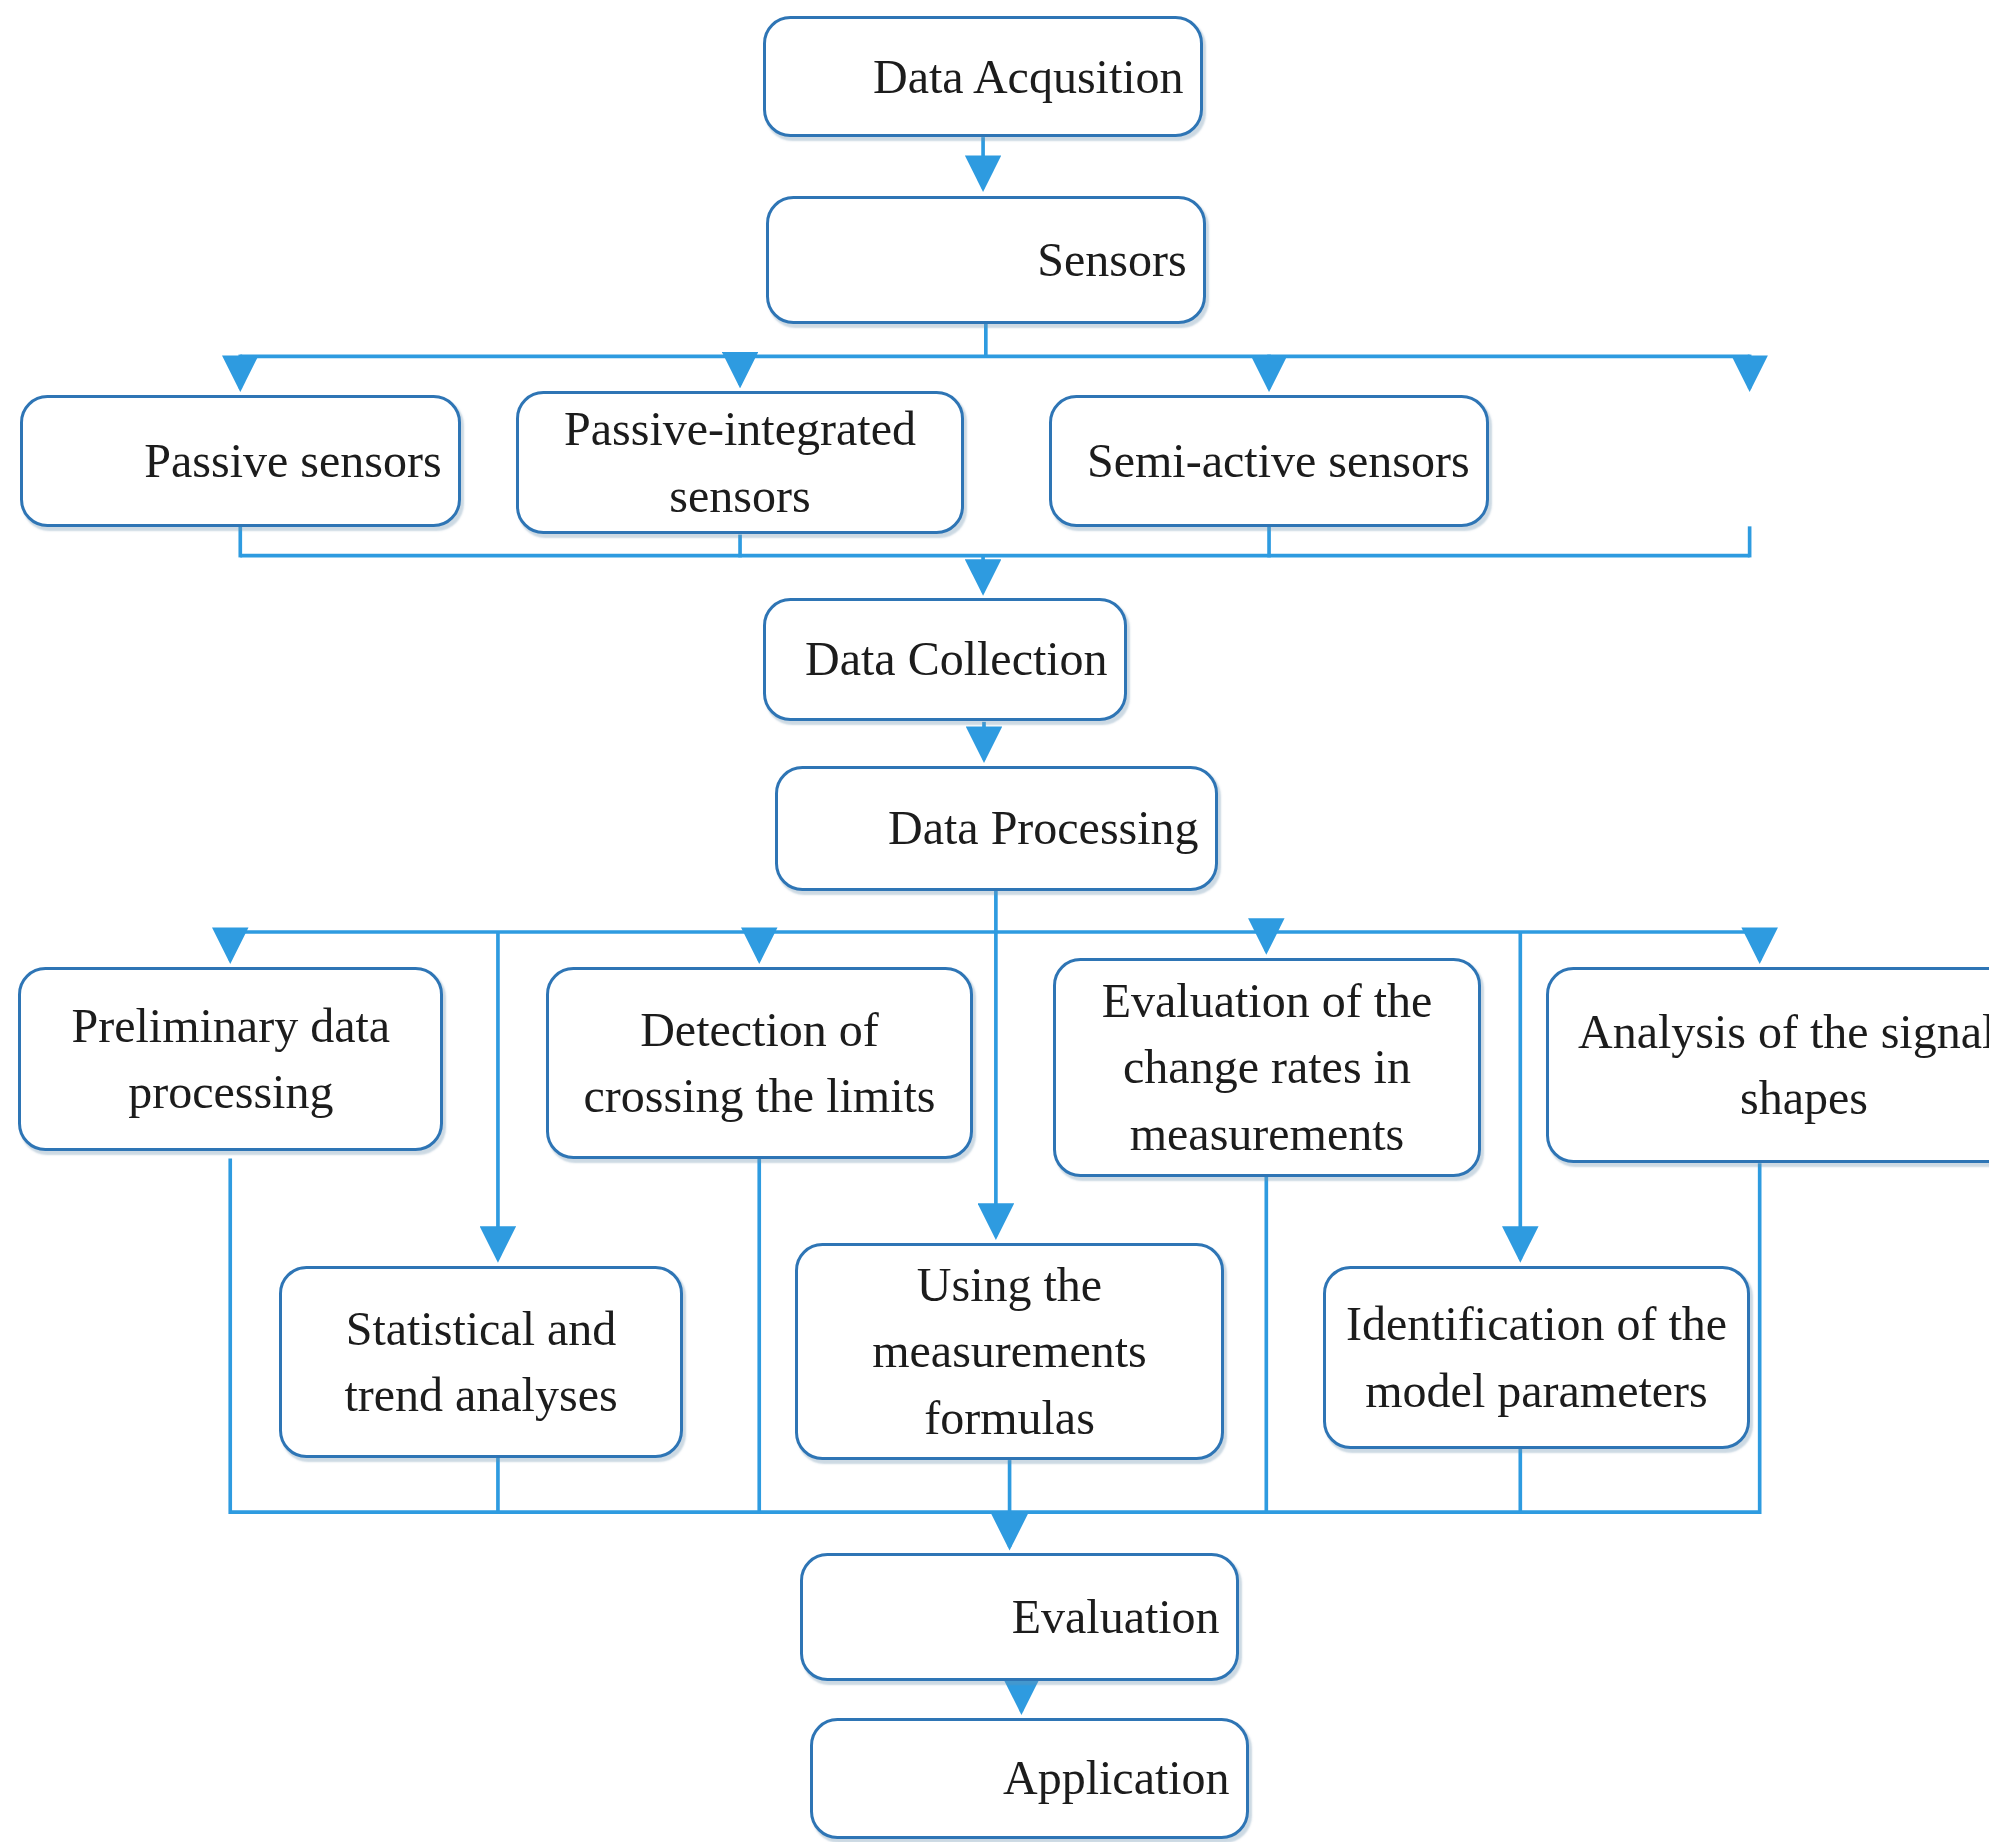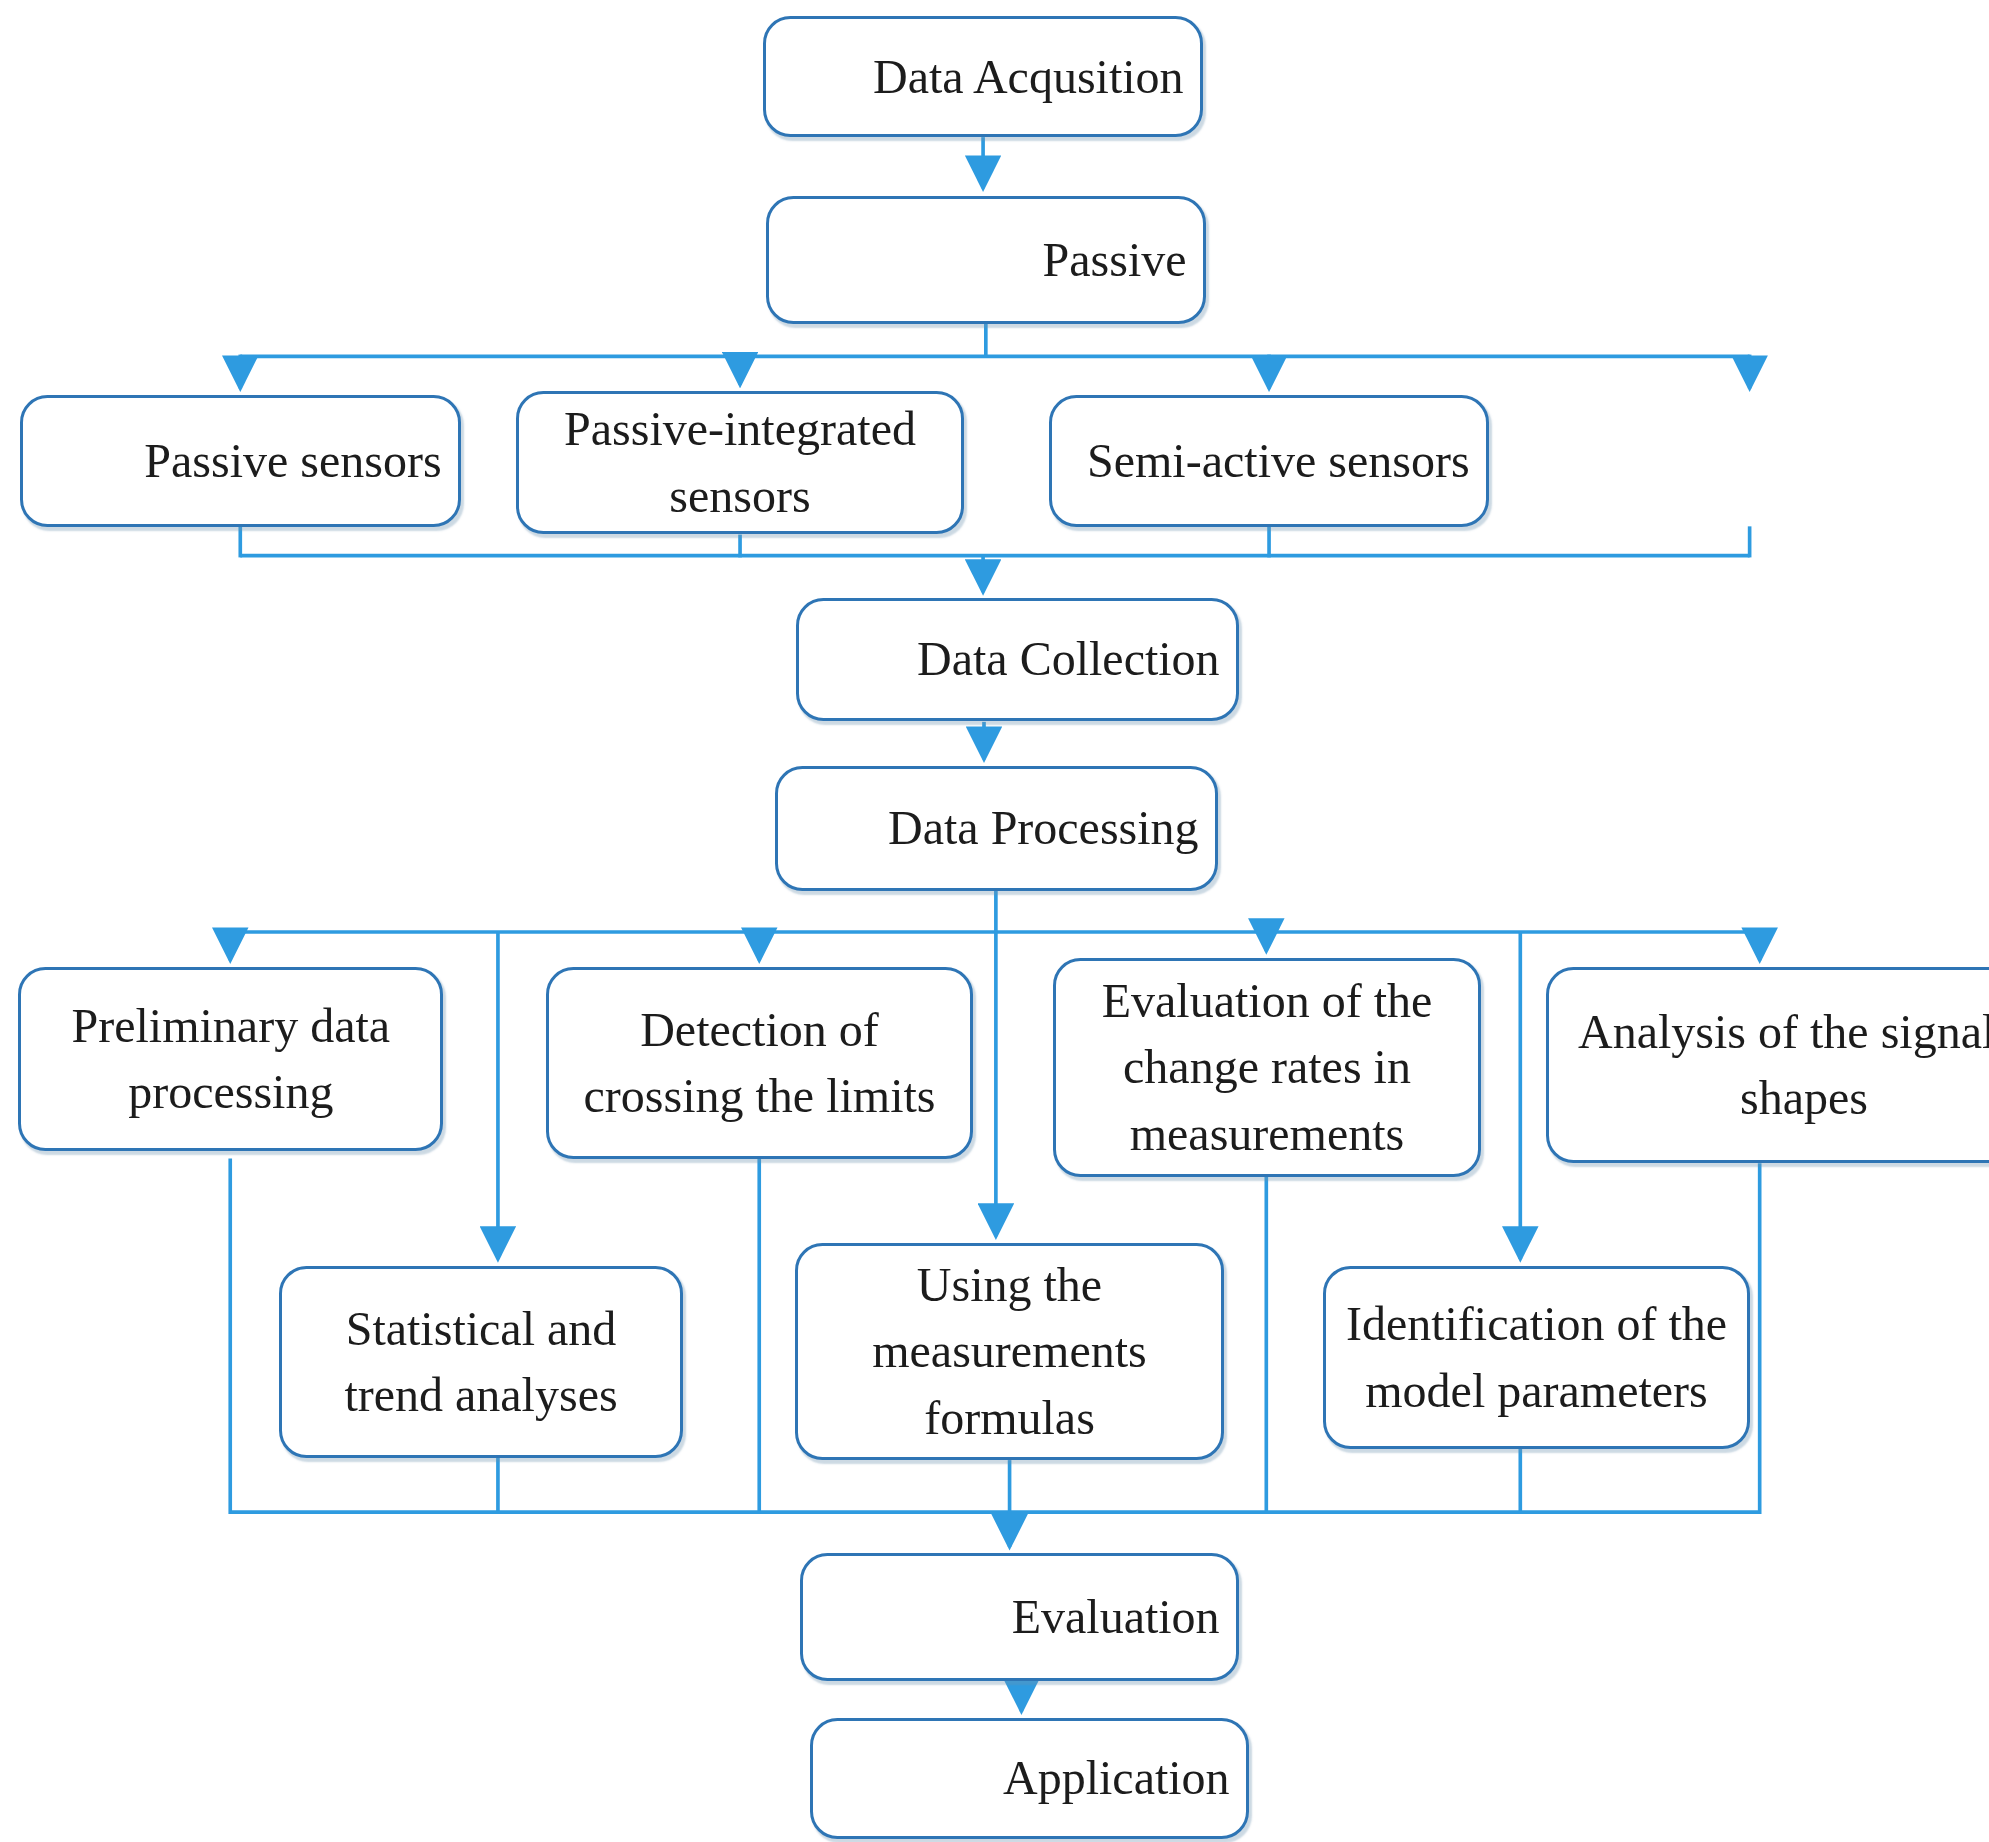--- a/index.html
+++ b/index.html
@@ -92,37 +92,37 @@
     <path class="edge" d="M1105,1655 L1105,1693" marker-end="url(#arrow)"></path>
 
     <path class="edge" d="M1118,1840 L1118,1873" marker-end="url(#arrow)"></path>
   </svg>
 
   <div class="node" style="left:763px;top:16.4px;width:440px;height:121px">
     <span class="node-label">Data Acqusition</span>
   </div>
 
   <div class="node" style="left:766px;top:196px;width:440px;height:128px">
-    <span class="node-label">Passive</span>
+    <span class="node-label">Sensors</span>
   </div>
 
   <div class="node" style="left:20px;top:395px;width:441px;height:132px">
     <span class="node-label">Passive sensors</span>
   </div>
 
   <div class="node" style="left:516px;top:391px;width:448px;height:143px">
     <span class="node-label">Passive-integrated sensors</span>
   </div>
 
   <div class="node" style="left:1049px;top:395px;width:440px;height:132px">
     <span class="node-label">Semi-active sensors</span>
   </div>
 
 
-  <div class="node" style="left:796px;top:598px;width:443px;height:123px">
+  <div class="node" style="left:763px;top:598px;width:364px;height:123px">
     <span class="node-label">Data Collection</span>
   </div>
 
   <div class="node" style="left:775px;top:766px;width:443px;height:125px">
     <span class="node-label">Data Processing</span>
   </div>
 
   <div class="node" style="left:18.3px;top:967px;width:425px;height:184px">
     <span class="node-label">Preliminary data processing</span>
   </div>

